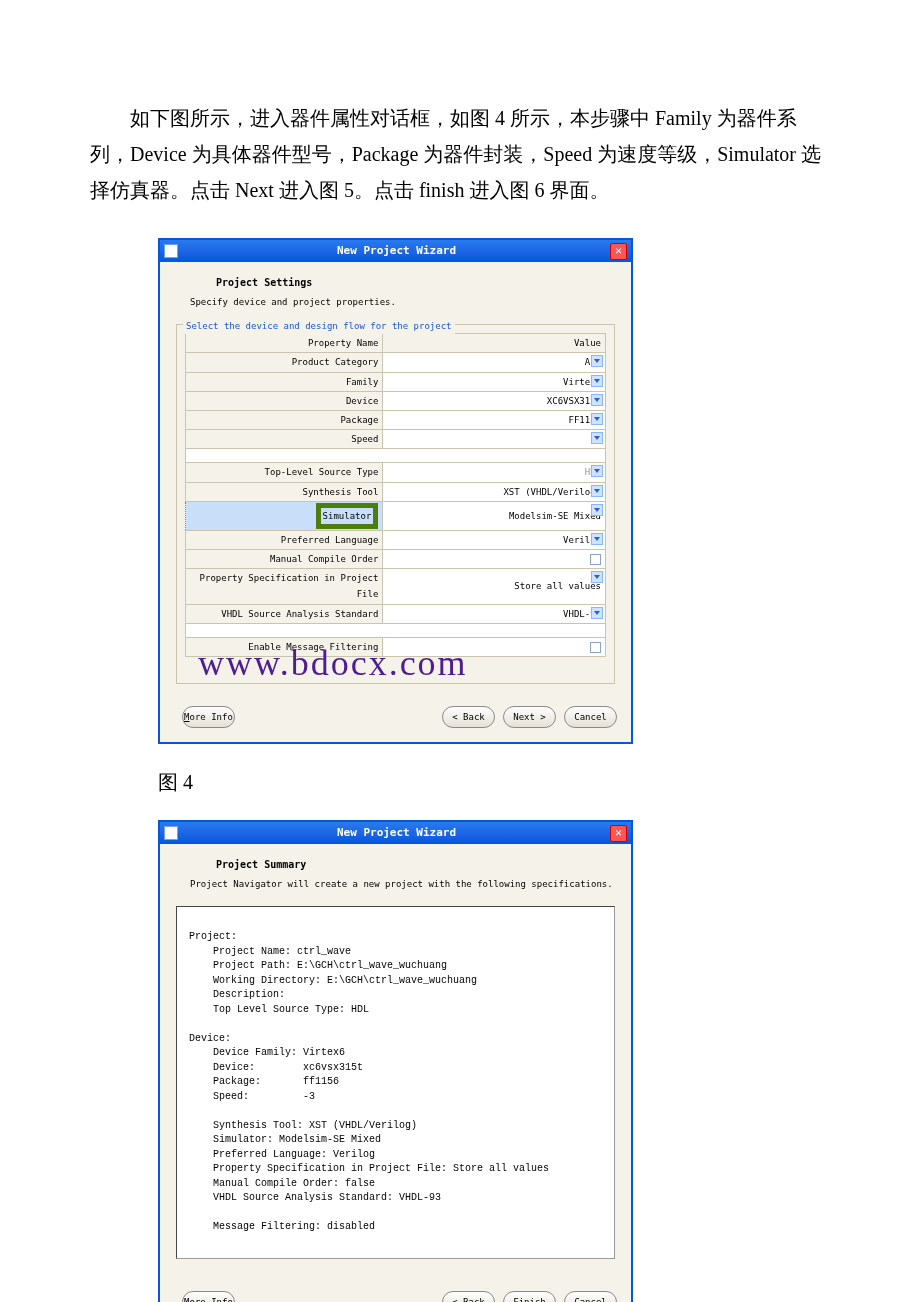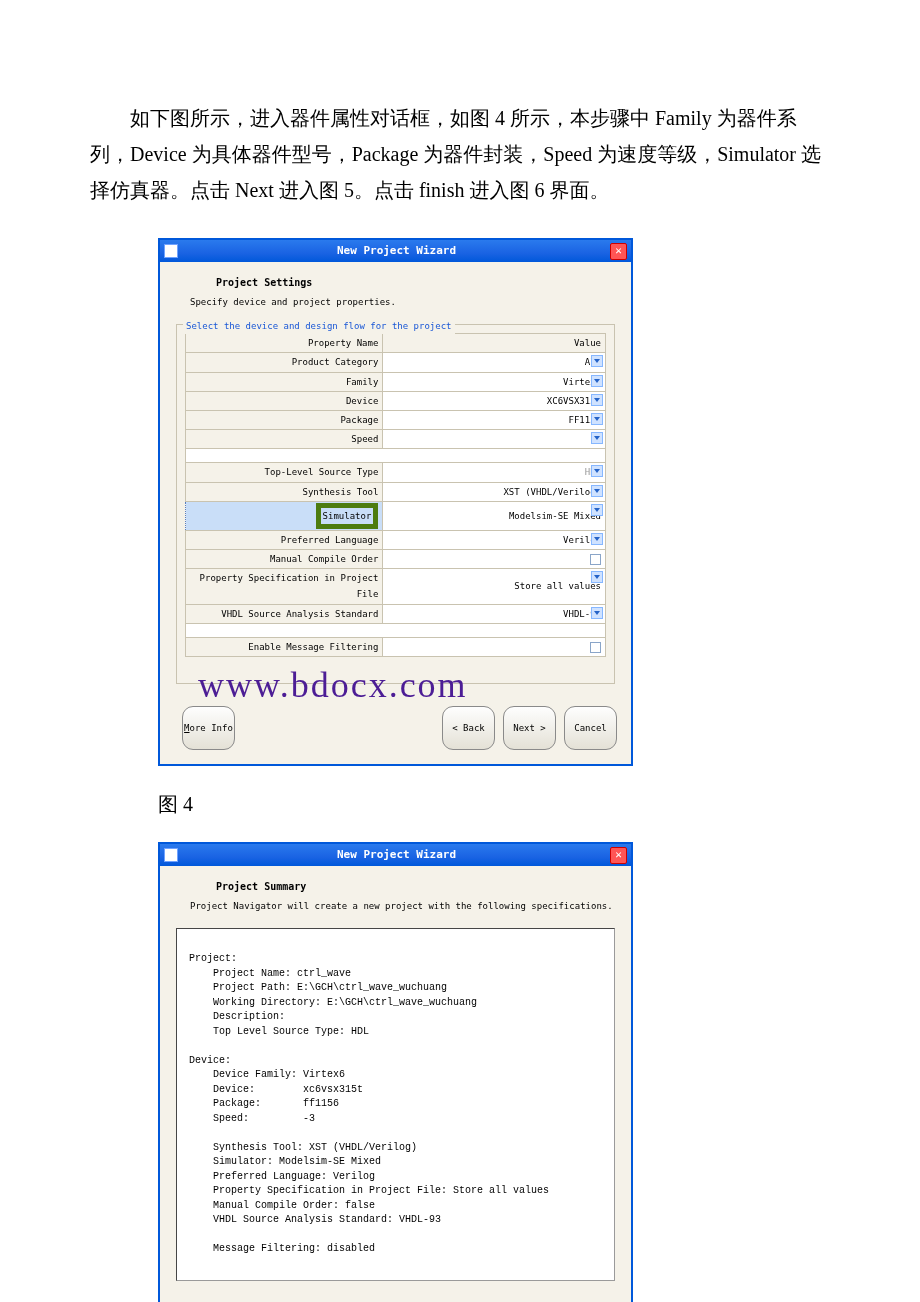--- a/index.html
+++ b/index.html
@@ -20,21 +20,21 @@
 table.props th { background: #f5f2e9; }
 table.props td.labelcell { background: #f5f2e9; }
 .dd { position: relative; }
 .dd::after { content: ""; position: absolute; right: 2px; top: 2px; width: 10px; height: 10px; background: #cfe2ff; border: 1px solid #86b7ff; }
 .dd::before { content: ""; position: absolute; right: 5px; top: 6px; width: 0; height: 0; border-left: 3px solid transparent; border-right: 3px solid transparent; border-top: 4px solid #2563c7; z-index: 1; }
 .sel { background: #c9def8 !important; border: 1px dotted #5a7ec0 !important; }
 .dis { color: #9a9a9a; }
 .chk { display: inline-block; width: 11px; height: 11px; border: 1px solid #8aa5c8; background: #fff; vertical-align: middle; }
 .spacer-row td { border-left: 1px solid #c9c3b0; border-right: 1px solid #c9c3b0; border-top: none; border-bottom: none; background: #f5f2e9; height: 6px; }
 .footer { display: flex; justify-content: space-between; padding: 10px 14px 14px 14px; }
-.btn { border: 1px solid #8a8a8a; background: linear-gradient(#fefefe,#e4e1d6); border-radius: 11px; font-size: 9px; padding: 13px 0; width: 53px; text-align: center; margin-left: 8px; }
+.btn { border: 1px solid #8a8a8a; background: linear-gradient(#fefefe,#e4e1d6); border-radius: 11px; font-size: 9px; padding: 2px 0; width: 53px; text-align: center; margin-left: 8px; }
 .btn-wrap { display: flex; }
 .watermark { position: absolute; left: 38px; bottom: 58px; font: 400 36px "Times New Roman", serif; color: #4c1d95; letter-spacing: 2px; }
 .caption { font-size: 20px; margin: 12px 0 12px 68px; }
 .summary { border: 1px inset #9a9a9a; background: #fff; padding: 23px 12px; font-family: "Courier New", monospace; font-size: 10px; line-height: 1.45; white-space: pre; margin-bottom: 10px; }
 .underline { text-decoration: underline; }
 .hl { border: 5px solid #4d7c0f; display: inline-block; padding: 0 2px; }
 </style>
 </head>
 <body>
 

